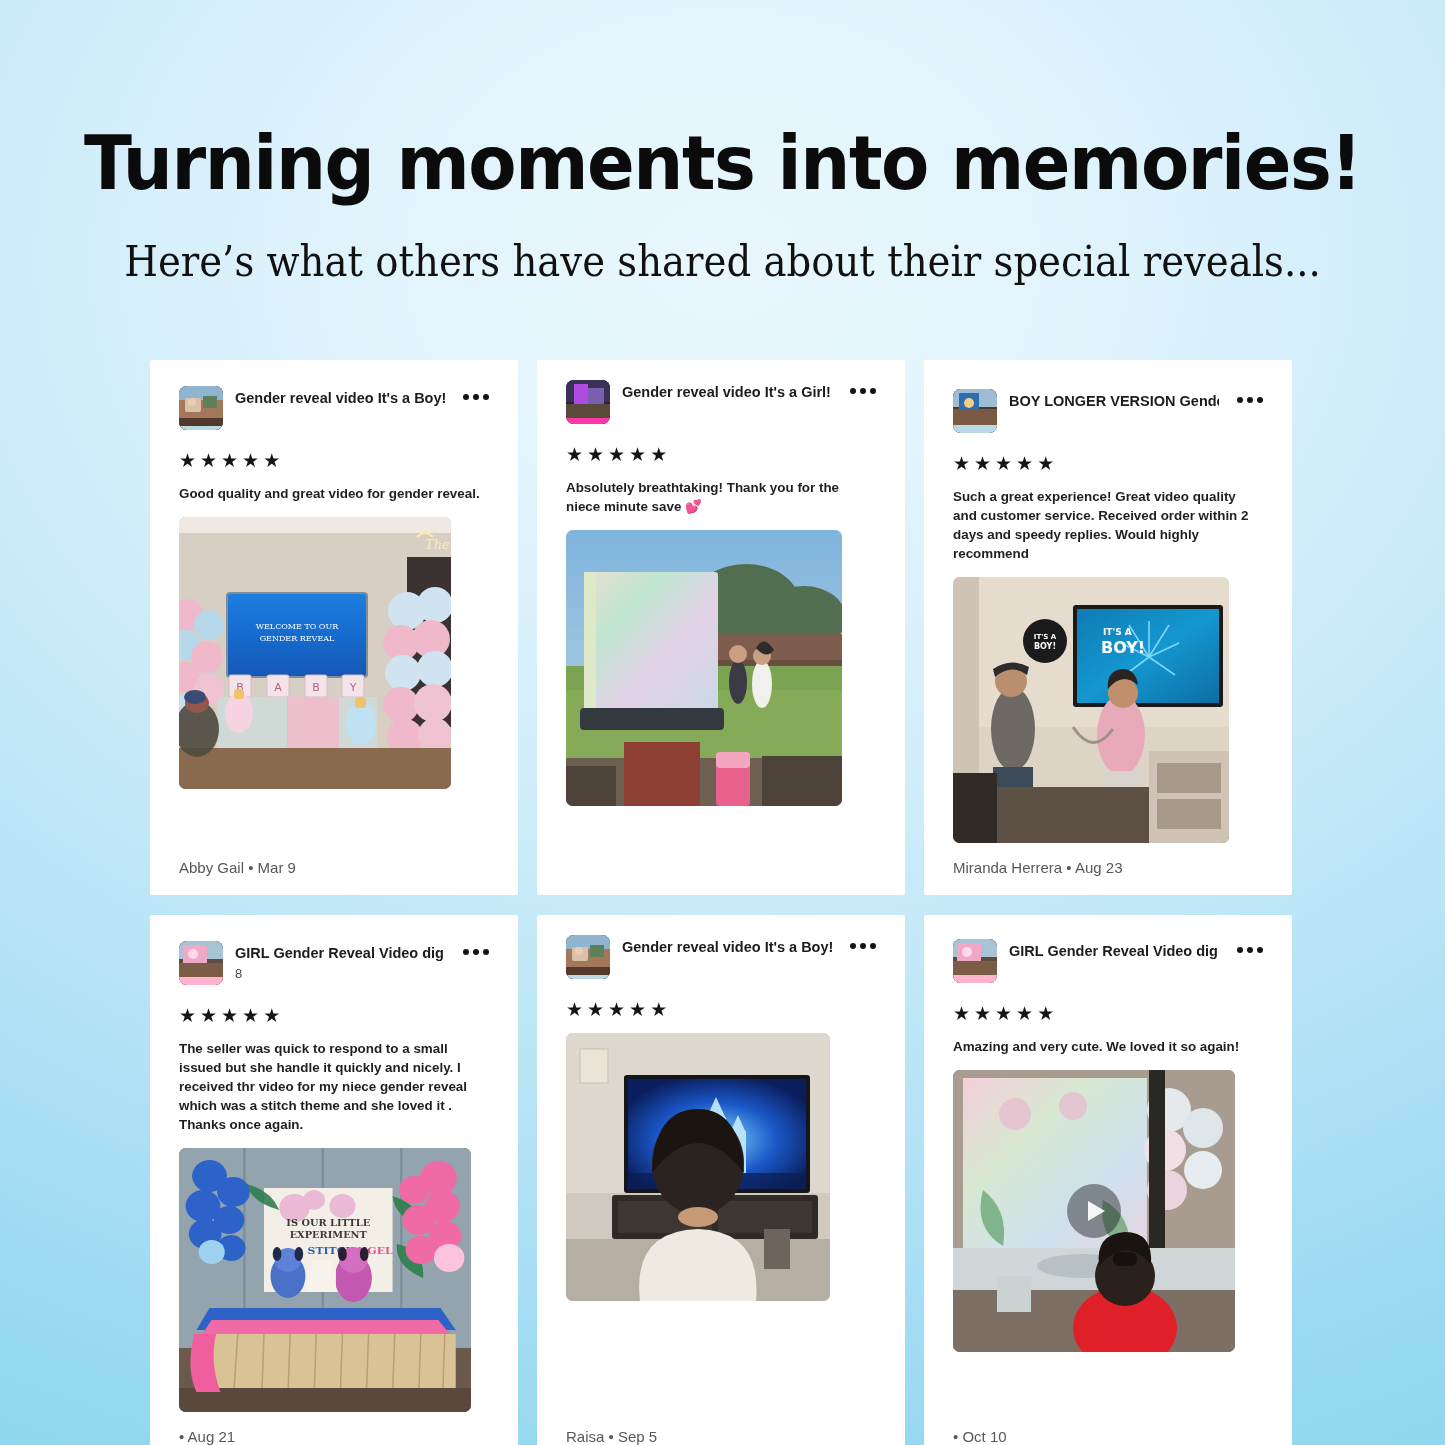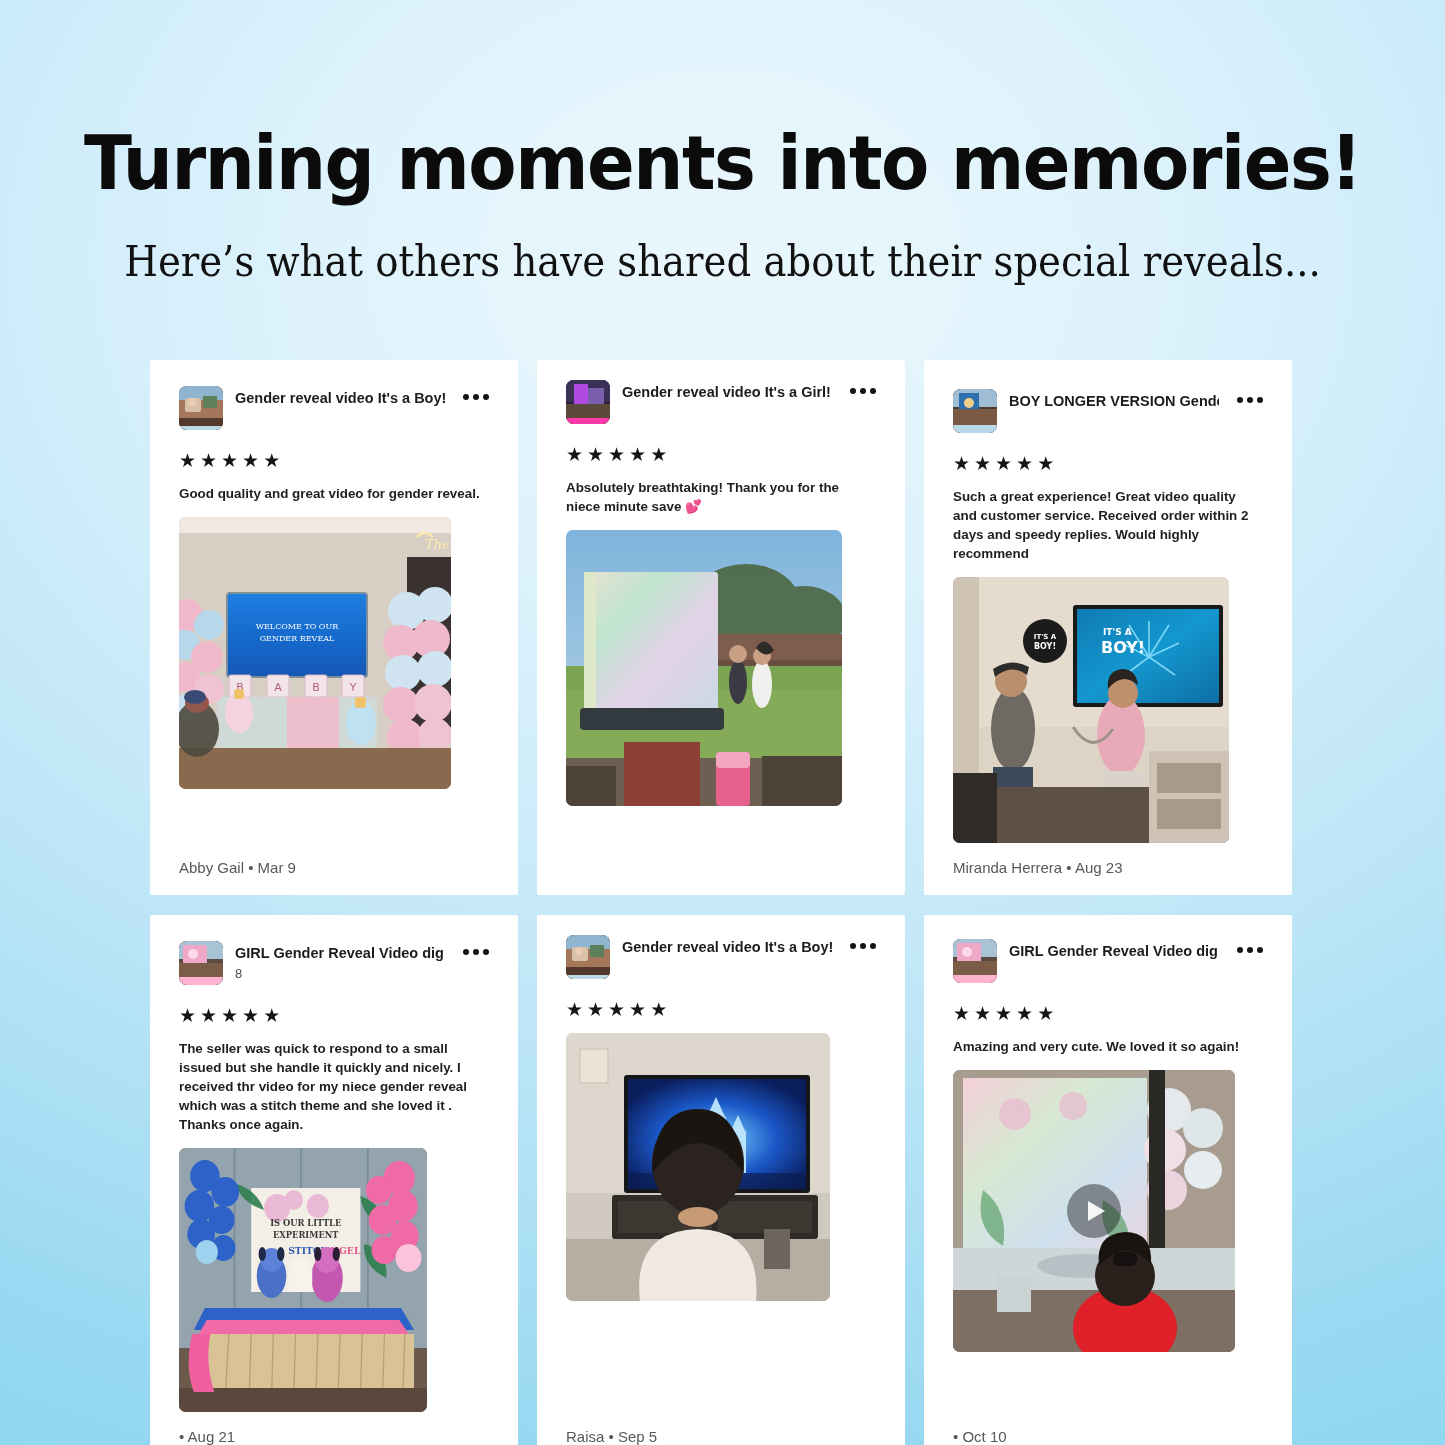--- a/index.html
+++ b/index.html
@@ -471,21 +471,21 @@
           <div class="listing-sub">8</div>
         </div>
         <div class="menu-dots">
             <i></i>
             <i></i>
             <i></i>
           </div>
       </div>
       <div class="stars">★★★★★</div>
       <div class="review-text"><span>The seller was quick to respond to a small issued but she handle it quickly and nicely. I received thr video for my niece gender reveal which was a stitch theme and she loved it . Thanks once again.</span></div>
-      <div class="media m-sq" style="width:248px;height:264px">
+      <div class="media m-sq" style="width:292px;height:264px">
         <svg viewBox="0 0 268 264" preserveAspectRatio="none">
           <rect width="268" height="264" fill="#6b5a4c"></rect>
           <rect x="0" y="0" width="268" height="200" fill="#93a4ae"></rect>
           <g stroke="#7b8d99" stroke-width="2">
             <line x1="60" y1="0" x2="60" y2="200"></line>
               <line x1="132" y1="0" x2="132" y2="200"></line>
             <line x1="204" y1="0" x2="204" y2="200"></line>
           </g>
           <rect x="78" y="40" width="118" height="104" fill="#f4efe6"></rect>
           <g fill="#e6a7d0" opacity="0.75">

